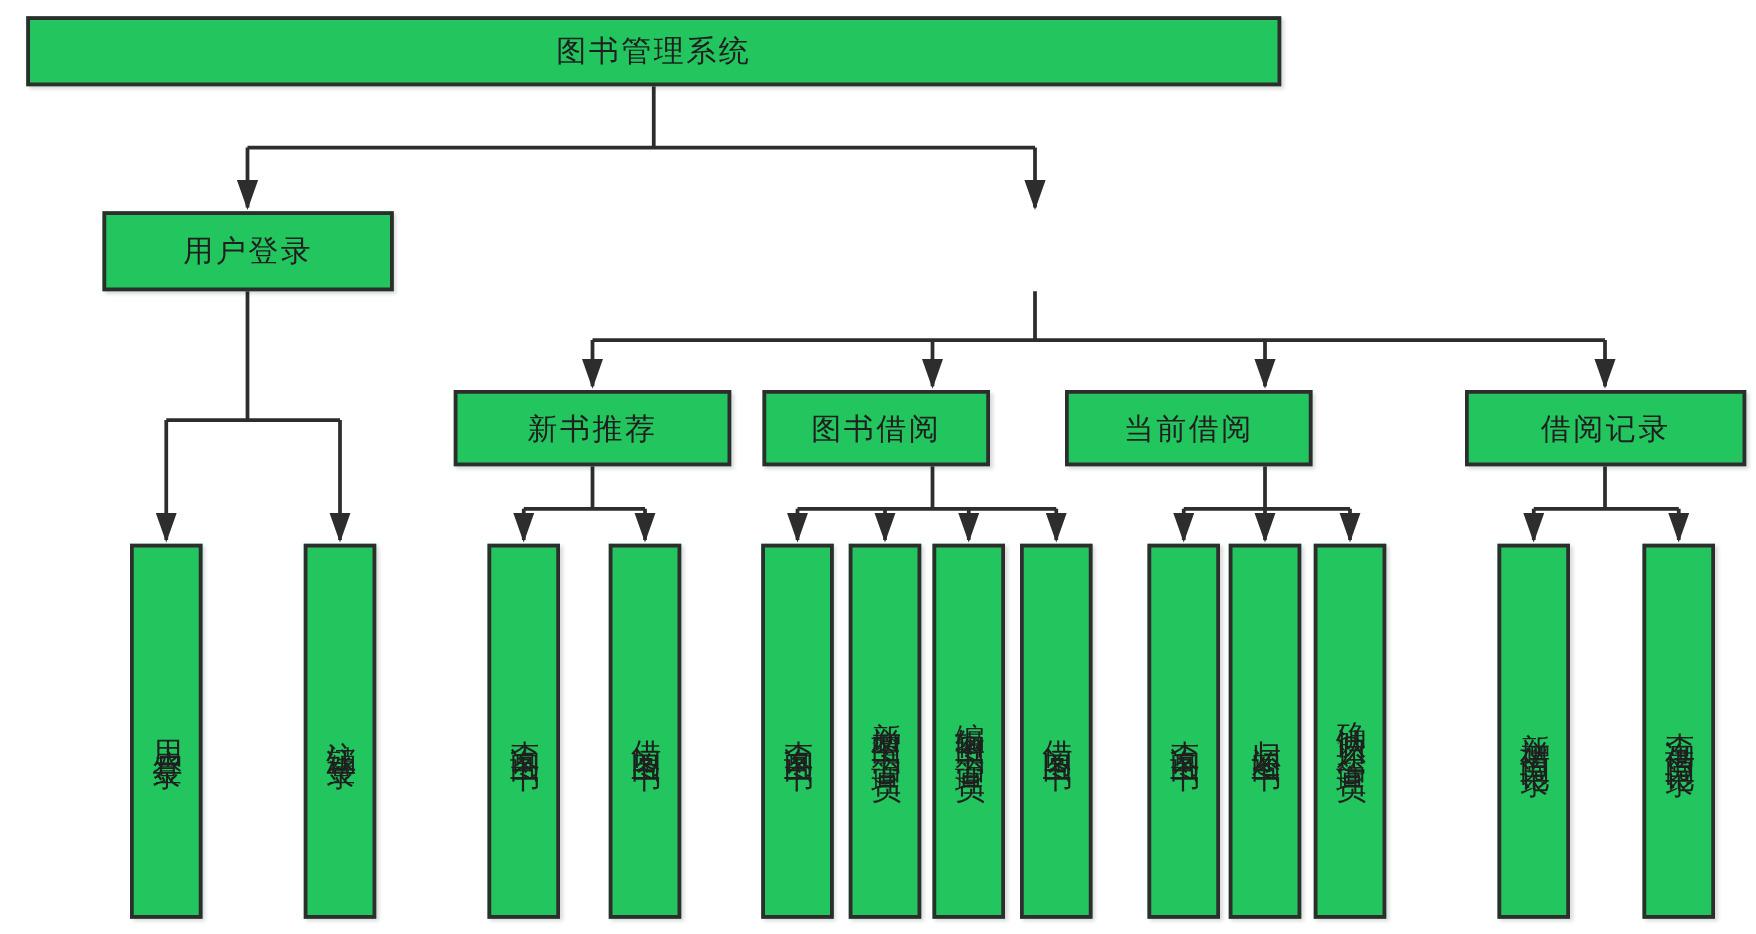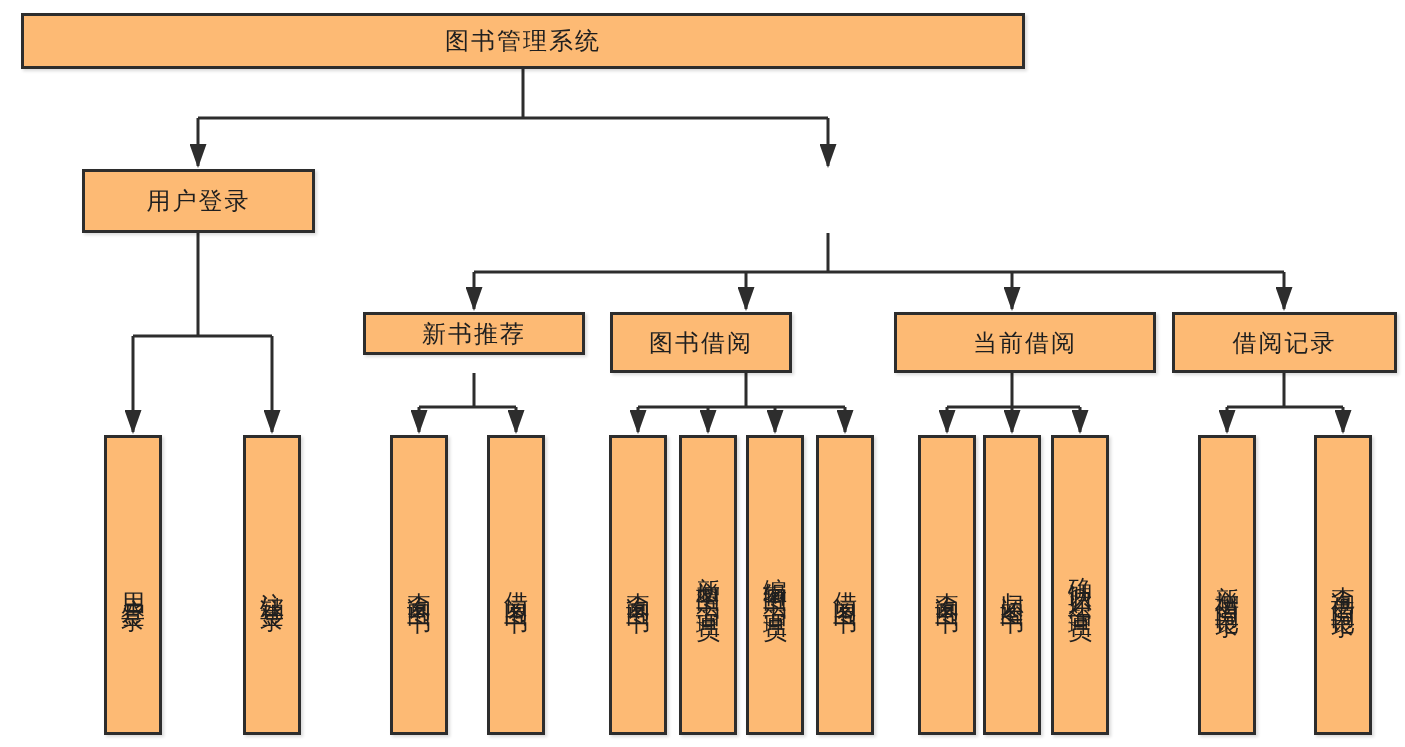--- a/index.html
+++ b/index.html
@@ -16,21 +16,21 @@
     font-family:"Liberation Sans","DejaVu Sans",sans-serif;
     overflow:hidden;
   }
   .connectors{position:absolute;left:0;top:0;width:1405px;height:747px;}
   .connectors path.c{stroke:var(--line);stroke-width:3;fill:none;}
   .connectors path.a{stroke:var(--line);stroke-width:3;fill:none;marker-end:url(#ah);}
   .node{
     position:absolute;
     box-sizing:border-box;
     border:3px solid var(--line);
-    background:#fdba74;
+    background:#22c55e;
     display:flex;align-items:center;justify-content:center;
     color:var(--text);
     box-shadow:2px 2px 3px rgba(0,0,0,0.15);
   }
   .h-label{
     font-size:24px;
     letter-spacing:2px;
     white-space:nowrap;
   }
   .v-label{
@@ -97,27 +97,27 @@
   </svg>
 
   <div class="node" style="left:21px;top:13px;width:1004px;height:56px">
     <span class="h-label">图书管理系统</span>
   </div>
 
   <div class="node" style="left:82px;top:169px;width:233px;height:64px">
     <span class="h-label">用户登录</span>
   </div>
 
-  <div class="node" style="left:363px;top:312px;width:222px;height:43px">
+  <div class="node" style="left:363px;top:312px;width:222px;height:61px">
     <span class="h-label">新书推荐</span>
   </div>
   <div class="node" style="left:610px;top:312px;width:182px;height:61px">
     <span class="h-label">图书借阅</span>
   </div>
-  <div class="node" style="left:894px;top:312px;width:262px;height:61px">
+  <div class="node" style="left:852px;top:312px;width:198px;height:61px">
     <span class="h-label">当前借阅</span>
   </div>
   <div class="node" style="left:1172px;top:312px;width:225px;height:61px">
     <span class="h-label">借阅记录</span>
   </div>
 
   <div class="node" style="left:104px;top:435px;width:58px;height:300px">
     <span class="v-label">用户登录</span>
   </div>
   <div class="node" style="left:243px;top:435px;width:58px;height:300px">

